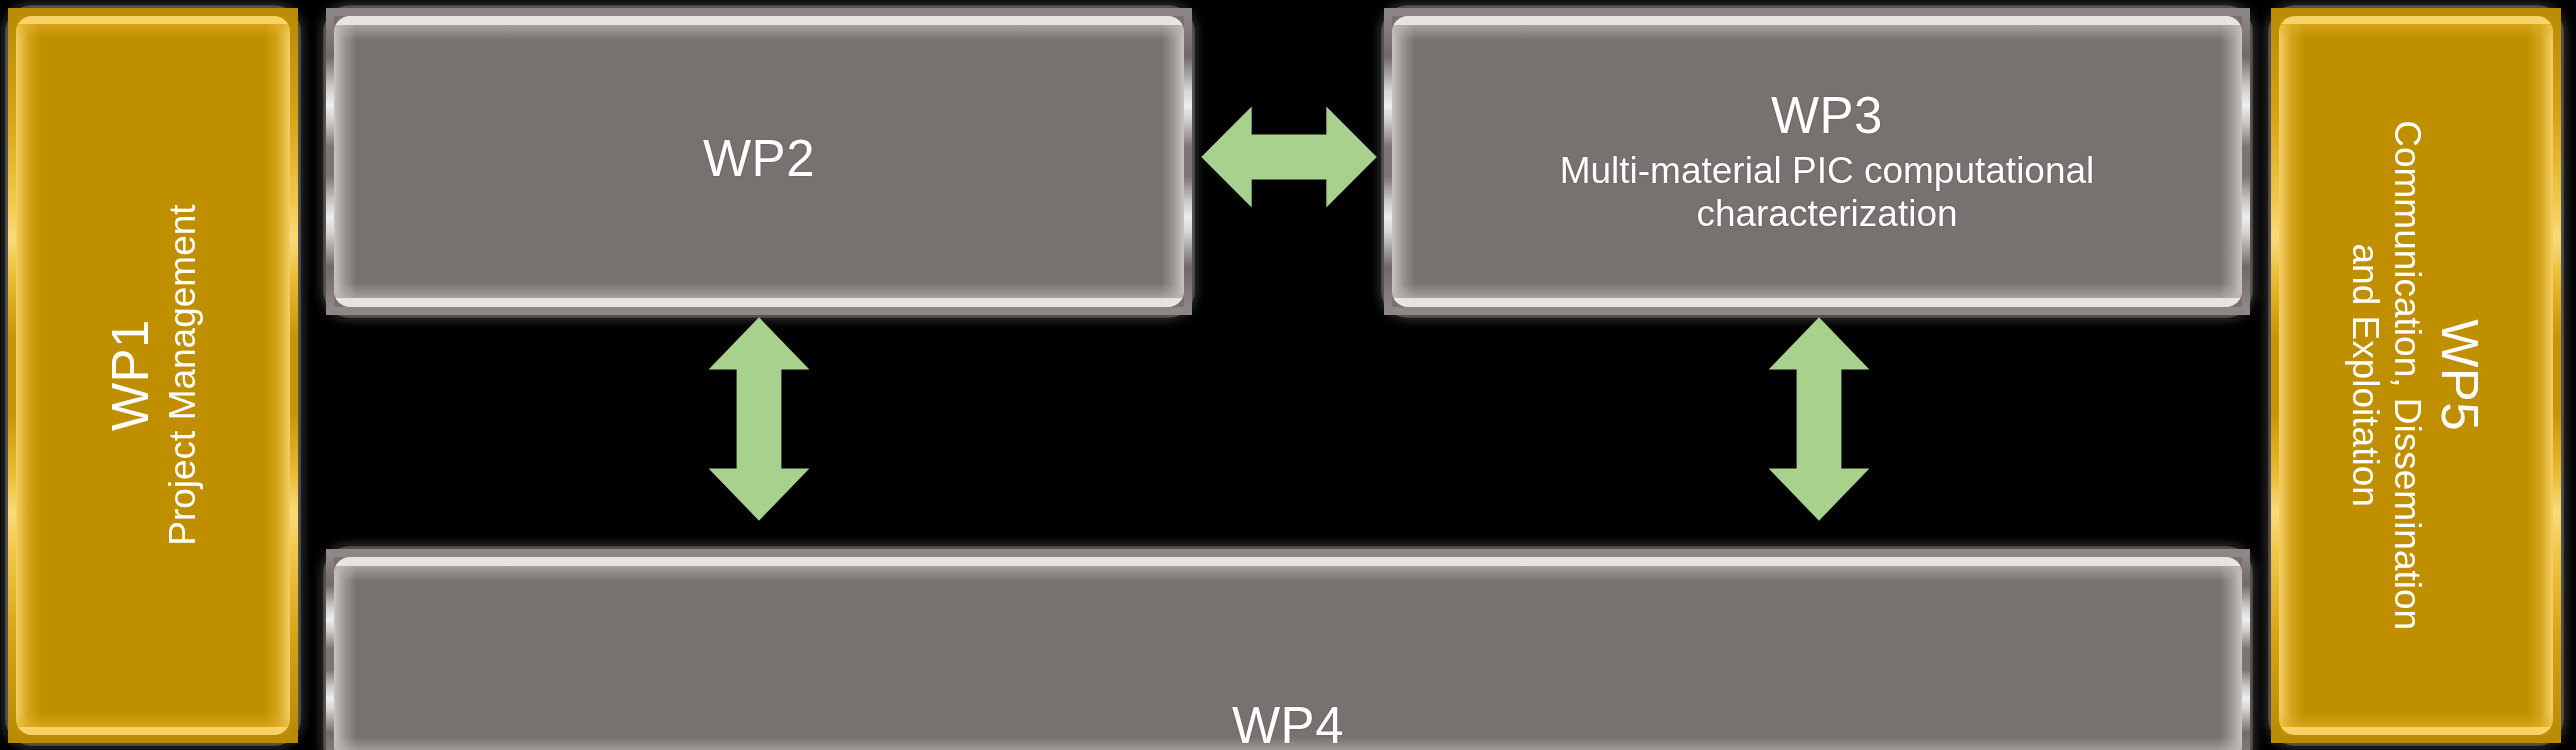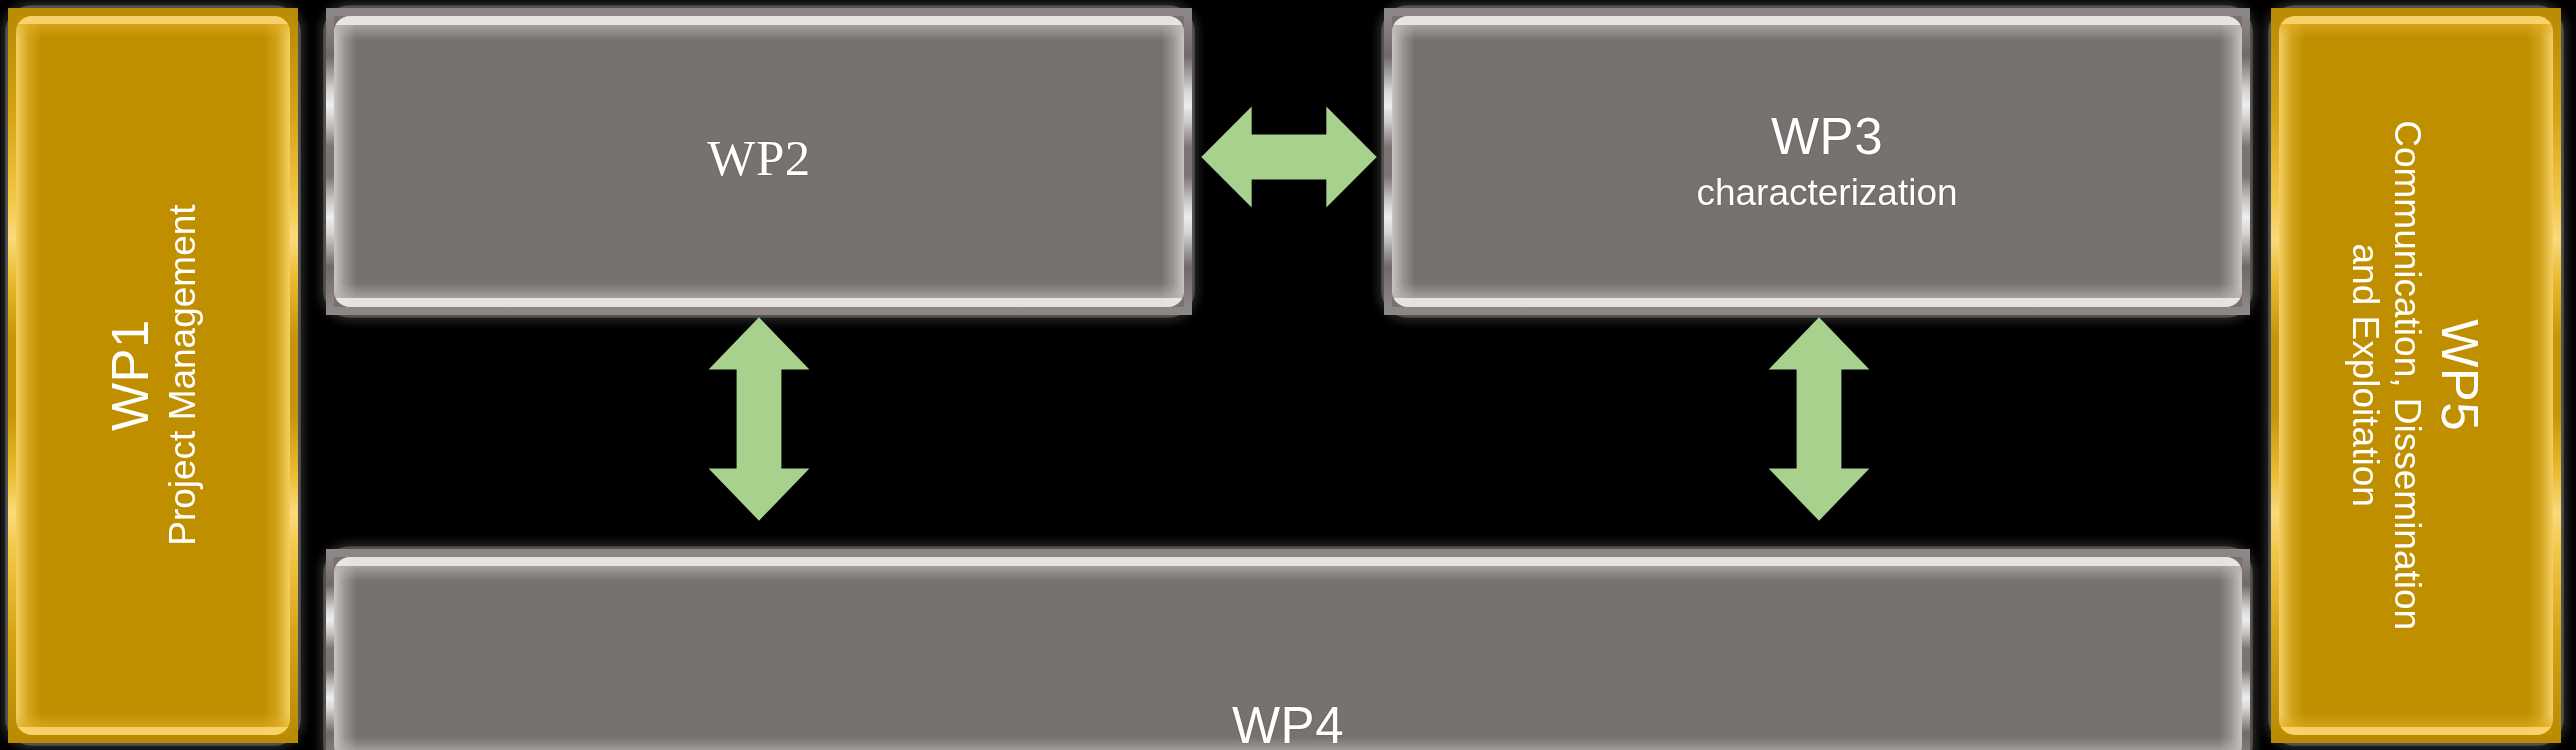--- a/index.html
+++ b/index.html
@@ -150,33 +150,34 @@
 
   <div class="wp-box wp-gold" style="left:7.5px; top:7.5px; width:290px; height:735px;">
     <div class="bevel-side"></div>
     <div class="bevel-in"></div>
     <div class="rot-wrap rot-ccw">
       <div class="wp-title">WP1</div>
       <div class="wp-desc">Project Management</div>
     </div>
   </div>
 
-  <div class="wp-box wp-grey" style="left:326px; top:7.5px; width:866px; height:307px;font-family:Liberation Serif, serif;">
+  <div class="wp-box wp-grey" style="left:326px; top:7.5px; width:866px; height:307px;">
     <div class="bevel-side"></div>
     <div class="bevel-in"></div>
     <div class="wp-inner">
       <div class="wp-title">WP2</div>
     </div>
   </div>
 
   <div class="wp-box wp-grey" style="left:1384px; top:7.5px; width:866px; height:307px;padding-left:20px;">
     <div class="bevel-side"></div>
     <div class="bevel-in"></div>
     <div class="wp-inner">
       <div class="wp-title">WP3</div>
+      <div class="wp-desc">Multi-material PIC computational</div>
       <div class="wp-desc">characterization</div>
     </div>
   </div>
 
   <div class="wp-box wp-grey" style="left:326px; top:549px; width:1924px; height:220px;align-items:flex-end;">
     <div class="bevel-side"></div>
     <div class="bevel-in"></div>
     <div class="wp-inner">
       <div class="wp-title">WP4</div>
     </div>

